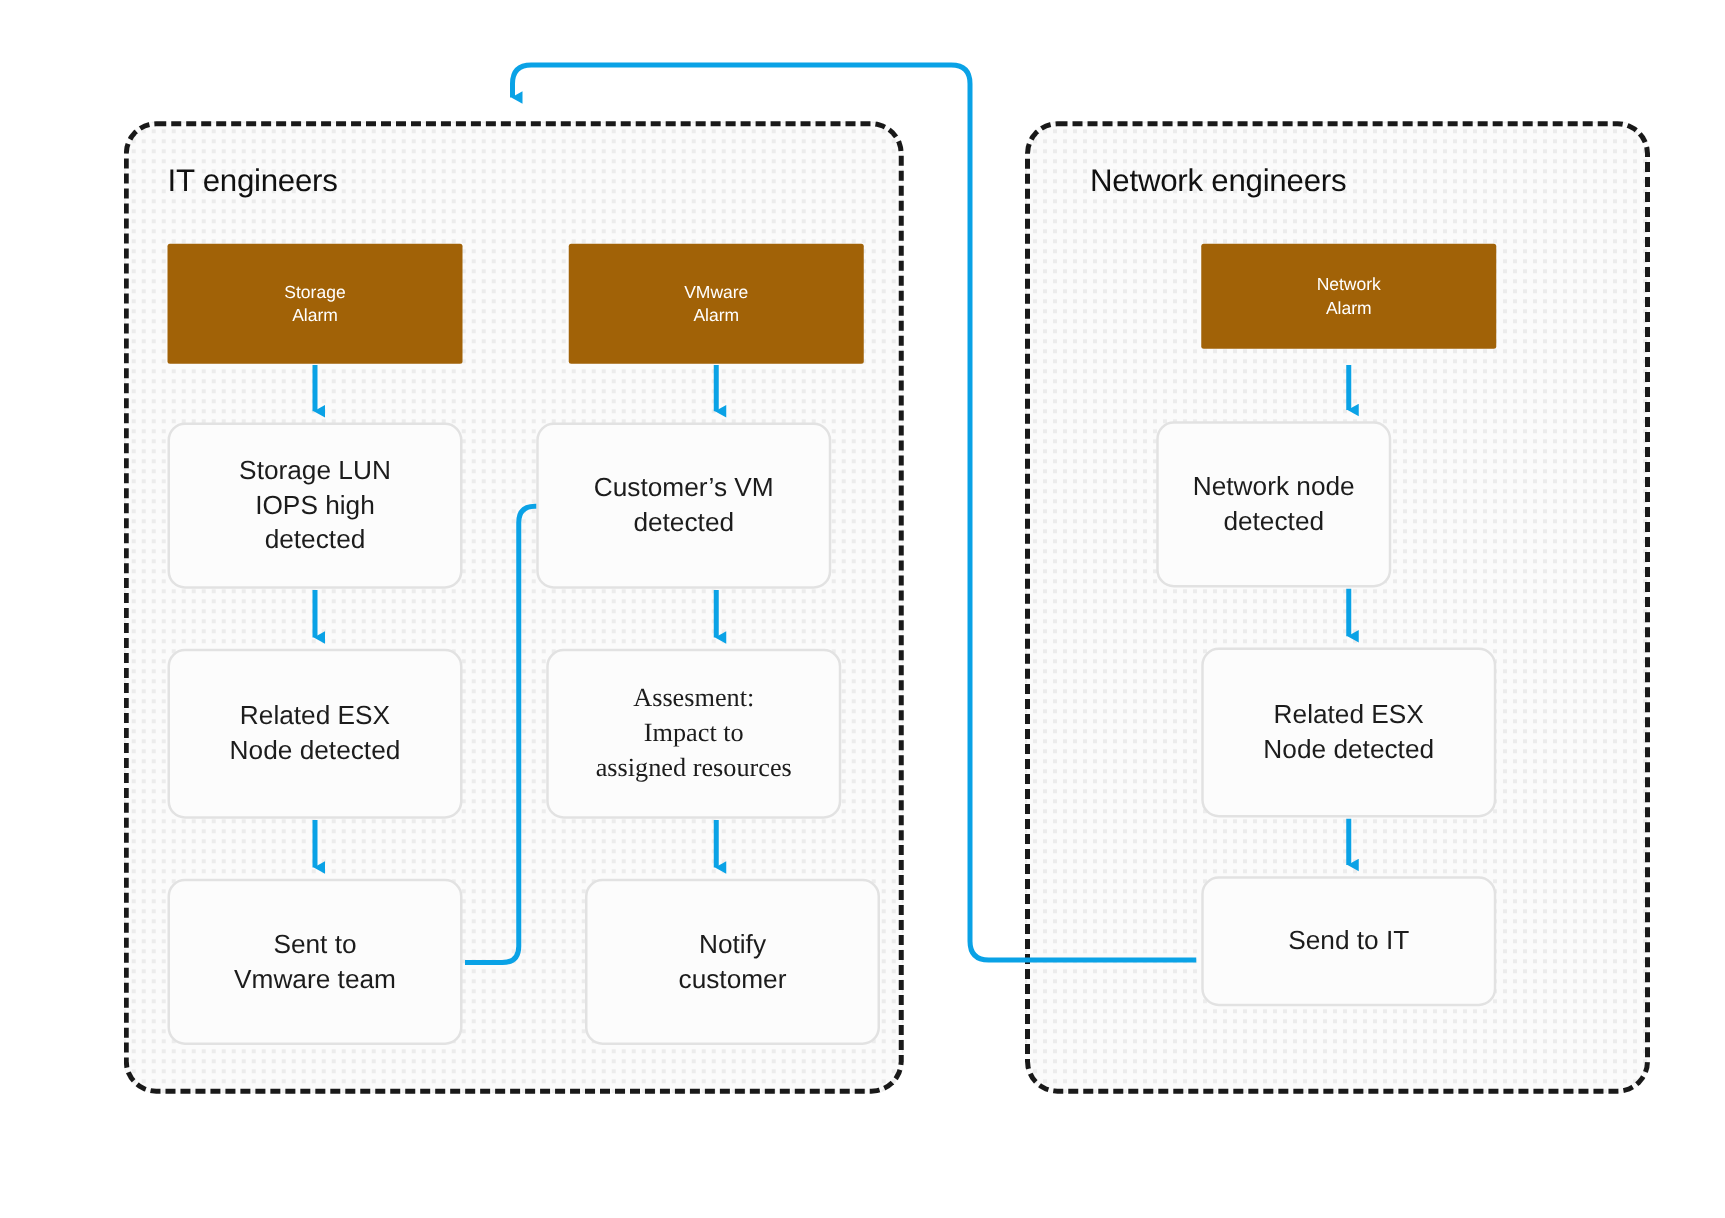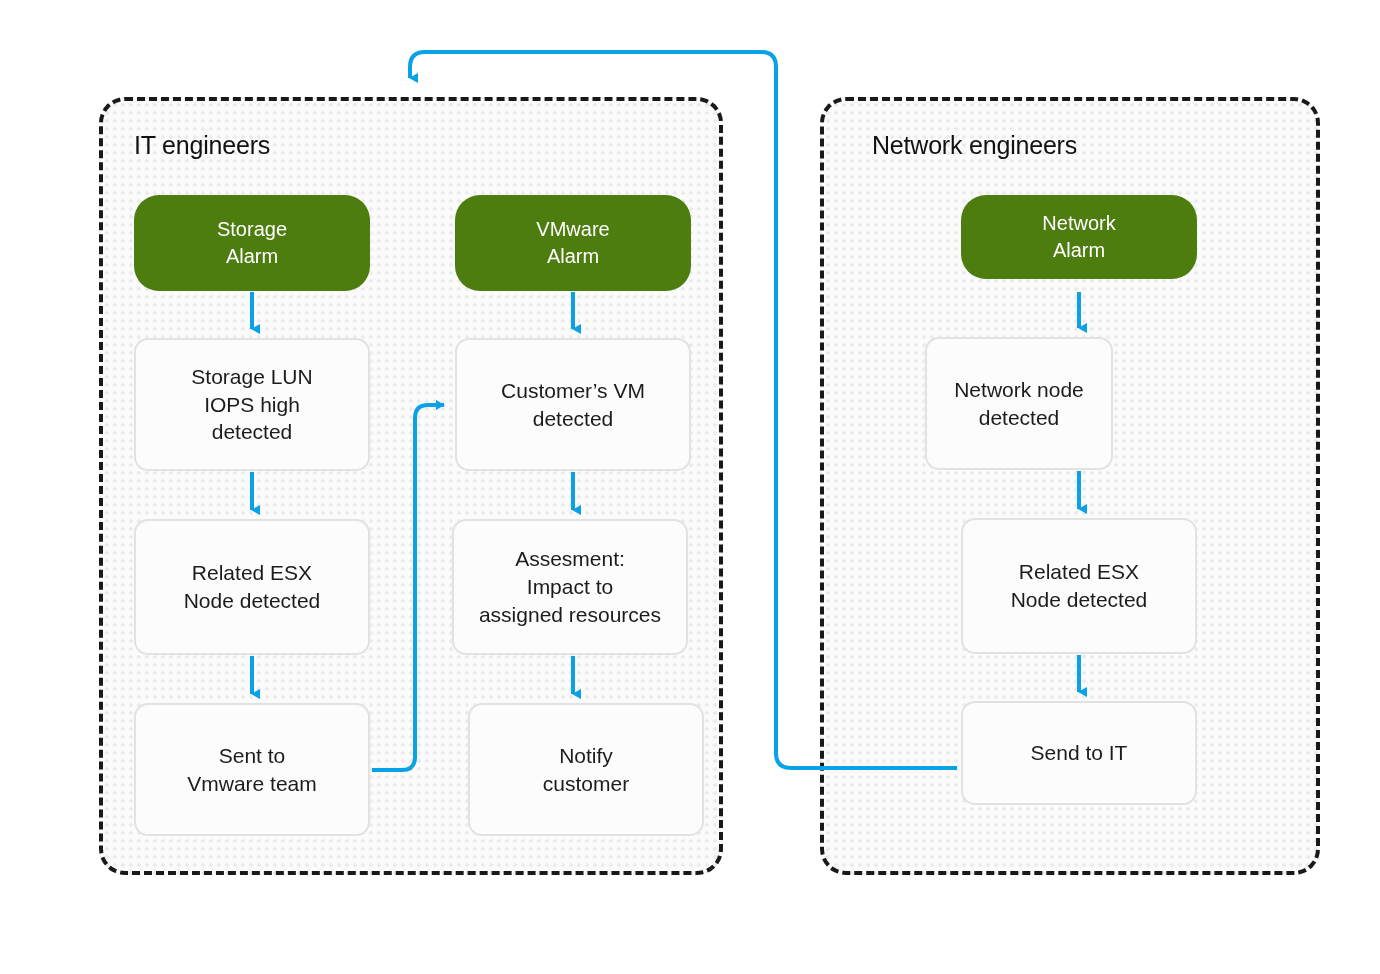--- a/index.html
+++ b/index.html
@@ -51,43 +51,43 @@
     position: absolute;
     box-sizing: border-box;
     display: flex;
     align-items: center;
     justify-content: center;
     text-align: center;
     line-height: 1.33;
     white-space: pre-line;
   }
   .node.alarm {
-    background: #4d7c0f;
+    background: #a16207;
     color: #ffffff;
-    border-radius: 25px;
-    font-size: 20px;
+    border-radius: 2px;
+    font-size: 14px;
   }
   .node.step {
     background: #fcfcfc;
     color: #1c1c1c;
     border: 2px solid #e2e2e2;
     border-radius: 14px;
     font-size: 21px;
   }
 
   
   #n-storage-alarm  { left: 134px; top: 195px; width: 236px; height: 96px; }
   #n-lun            { left: 134px; top: 338px; width: 236px; height: 133px; }
   #n-esx-it         { left: 134px; top: 519px; width: 236px; height: 136px; }
   #n-sent-vmware    { left: 134px; top: 703px; width: 236px; height: 133px; }
 
   
   #n-vmware-alarm   { left: 455px; top: 195px; width: 236px; height: 96px; }
-  #n-cust-vm        { left: 455px; top: 338px; width: 236px; height: 133px; }
-  #n-assessment     { left: 452px; top: 519px; width: 236px; height: 136px; }
+  #n-cust-vm        { left: 429px; top: 338px; width: 236px; height: 133px; }
+  #n-assessment     { left: 437px; top: 519px; width: 236px; height: 136px; font-family: Liberation Serif, serif; }
   #n-notify         { left: 468px; top: 703px; width: 236px; height: 133px; }
 
   
   #n-network-alarm  { left: 961px; top: 195px; width: 236px; height: 84px; }
   #n-net-node       { left: 925px; top: 337px; width: 188px; height: 133px; }
   #n-esx-net        { left: 961px; top: 518px; width: 236px; height: 136px; }
   #n-send-it        { left: 961px; top: 701px; width: 236px; height: 104px; }
 
   
   #wires {

